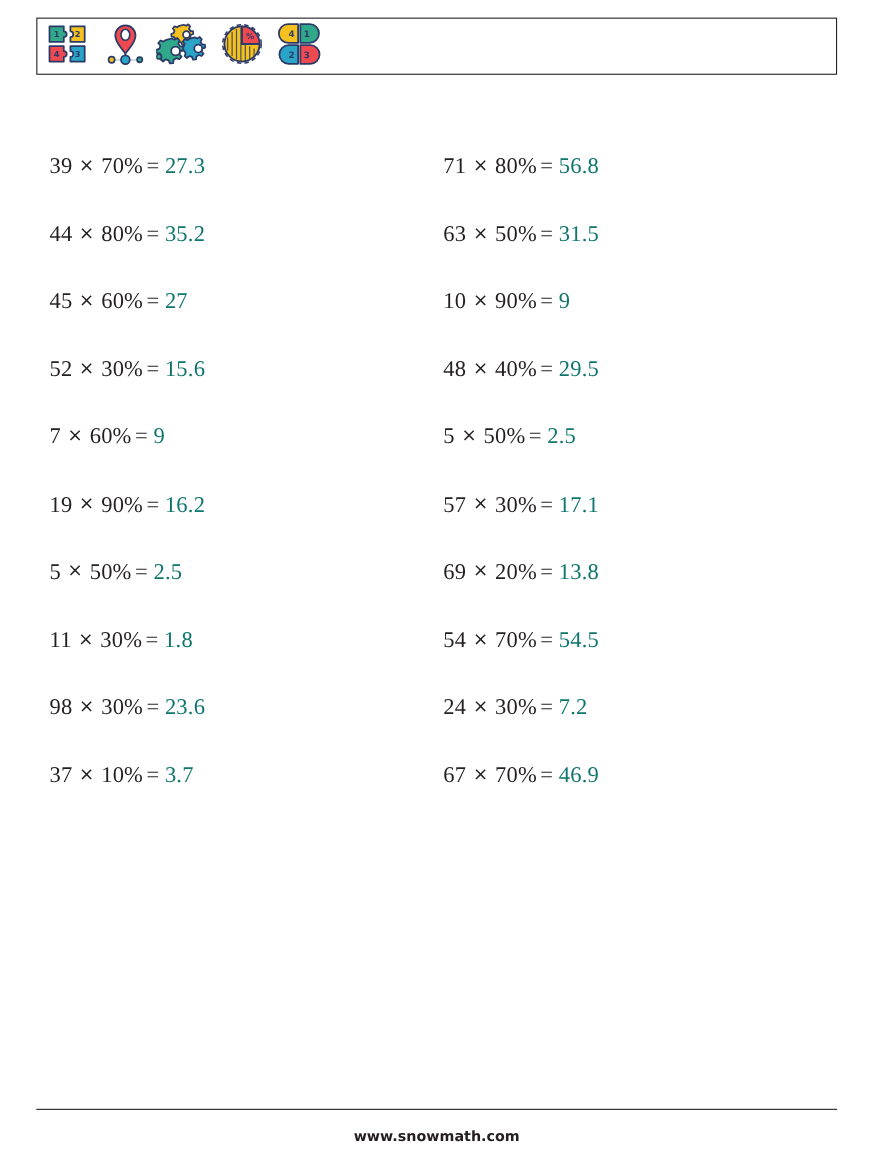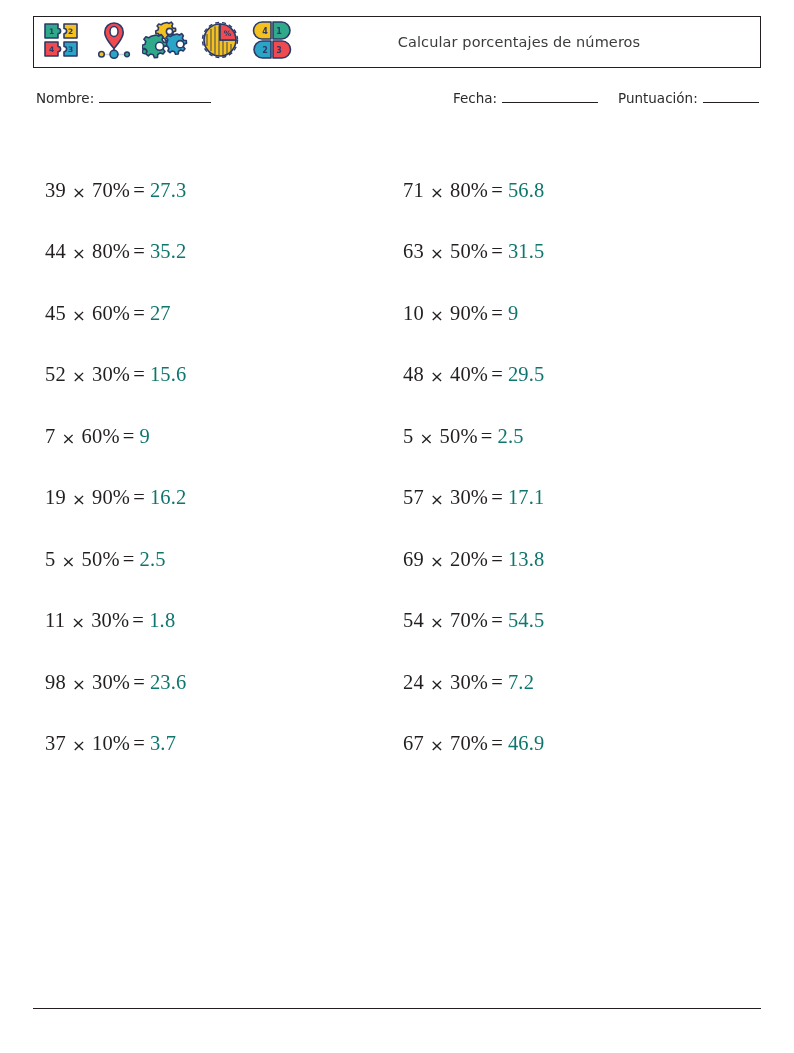--- a/index.html
+++ b/index.html
@@ -88,21 +88,21 @@
     display: flex;
   }
   .col {
     width: 350px;
   }
   .col-left  { padding-left: 12px; }
   .col-right { padding-left: 12px; margin-left: 8px; }
   .prob {
     height: 61.5px;
     display: flex;
-    align-items: flex-end;
+    align-items: flex-start;
     font-size: 20.5px;
     font-family: "Liberation Serif", serif;
     color: #231f20;
     white-space: nowrap;
     letter-spacing: 0.2px;
   }
   .prob .q { color: #231f20; }
   .prob .times {
     font-family: "DejaVu Sans", sans-serif;
     font-size: 16.5px;
@@ -217,37 +217,22 @@
           <g font-family="DejaVu Sans, sans-serif" font-size="8" font-weight="bold" fill="#2b3a67" text-anchor="middle">
             <text x="15" y="13.5">4</text>
             <text x="29" y="13.5">1</text>
             <text x="15" y="32.5">2</text>
             <text x="29" y="32.5">3</text>
           </g>
         </svg>
       </span>
 
     </div>
-    <div class="header-title">Calcular porcentajes de números</div>
   </div>
 
-  <div class="info-row">
-    <div class="info-item info-name">
-      <span>Nombre:</span>
-      <span class="blank-line bl-name"></span>
-    </div>
-    <div class="info-item info-date">
-      <span>Fecha:</span>
-      <span class="blank-line bl-date"></span>
-    </div>
-    <div class="info-item info-score">
-      <span>Puntuación:</span>
-      <span class="blank-line bl-score"></span>
-    </div>
-  </div>
 
   <div class="problems">
     <div class="col col-left">
         <div class="prob">
           <span class="q">39</span>
           <span class="times">×</span>
           <span class="q">70%</span>
           <span class="eq"> = </span>
           <span class="ans">27.3</span>
         </div>
@@ -383,14 +368,15 @@
           <span class="q">67</span>
           <span class="times">×</span>
           <span class="q">70%</span>
           <span class="eq"> = </span>
           <span class="ans">46.9</span>
         </div>
       </div>
   </div>
 
   <div class="footer-rule"></div>
+  <div class="footer-text">www.snowmath.com</div>
 
 </div>
 
 </body></html>

